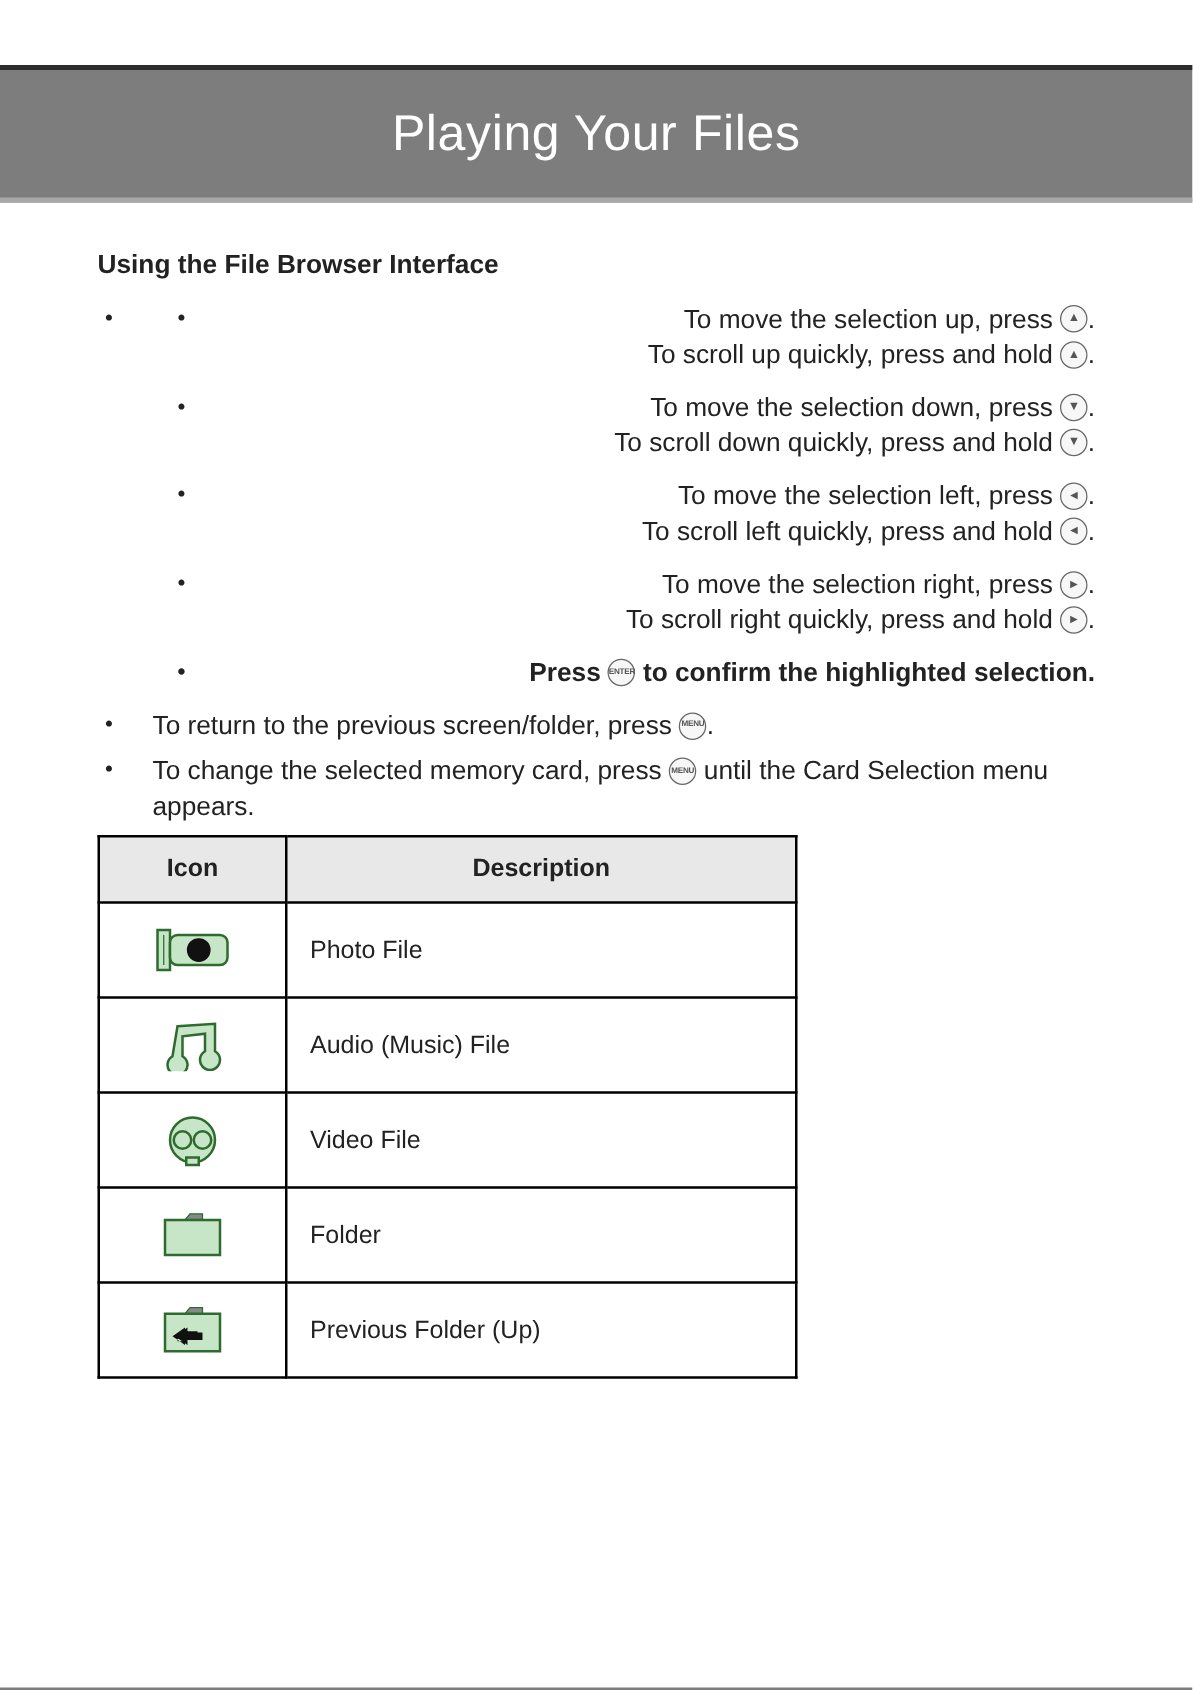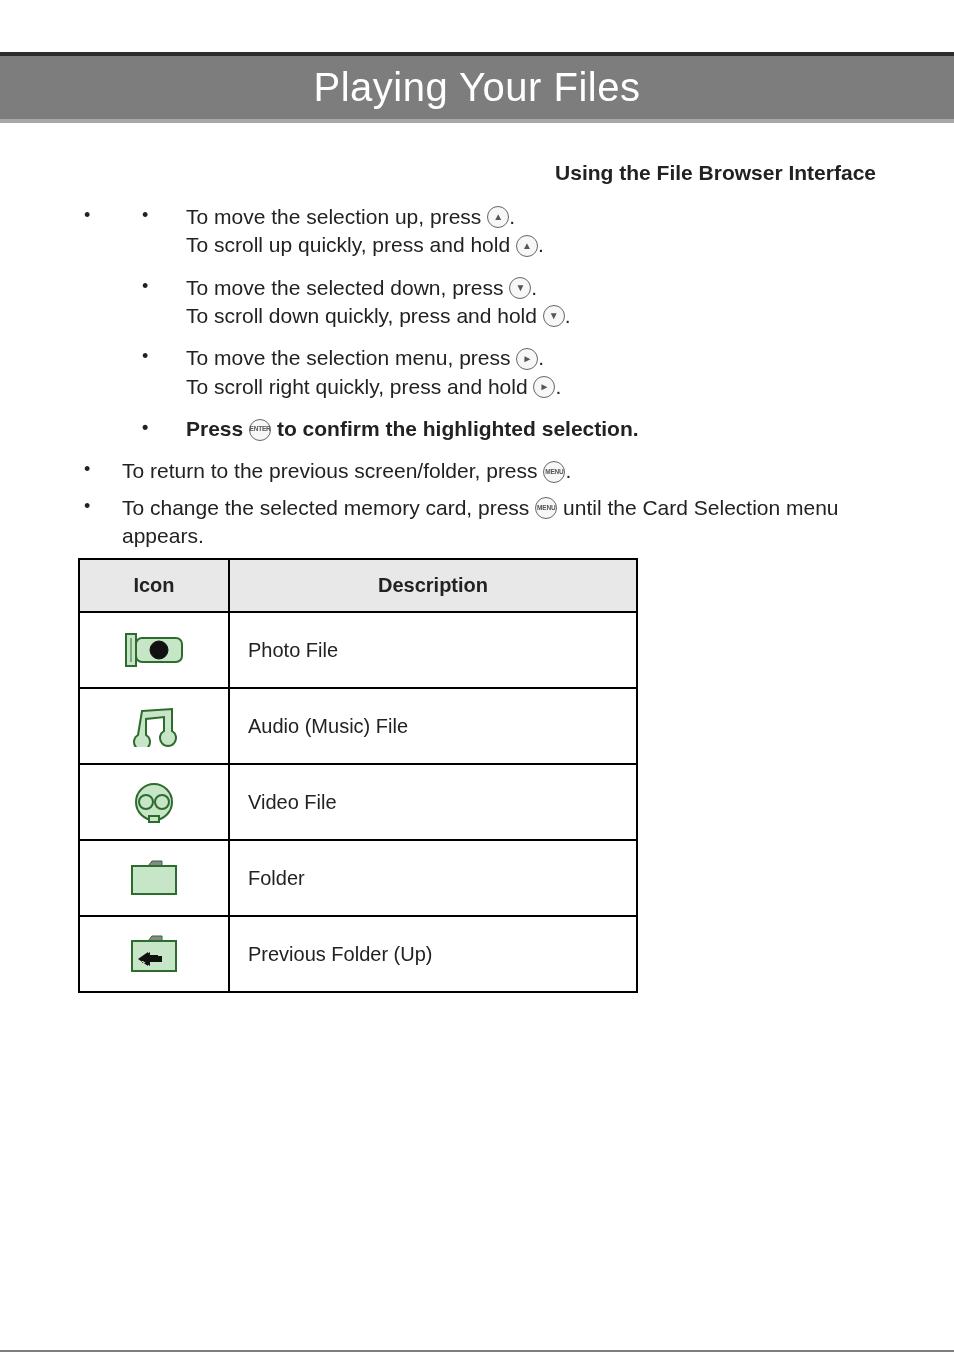--- a/index.html
+++ b/index.html
@@ -1,25 +1,25 @@
 <!DOCTYPE html>
 <html><head>
 <meta charset="utf-8">
 <style>
   * { box-sizing: border-box; margin: 0; padding: 0; }
   html, body { width: 954px; height: 1352px; font-family: Arial, Helvetica, sans-serif; background: #fff; color: #222; }
   .page { position: relative; width: 954px; height: 1352px; }
-  .banner { width: 954px; height: 71px; background: #7d7d7d; border-top: 4px solid #2c2c2c; border-bottom: 4px solid #a8a8a8; display: flex; align-items: center; justify-content: center; margin-top: 52px; }
+  .banner { width: 954px; height: 110px; background: #7d7d7d; border-top: 4px solid #2c2c2c; border-bottom: 4px solid #a8a8a8; display: flex; align-items: center; justify-content: center; margin-top: 52px; }
   .banner-title { color: #fff; font-size: 40px; font-weight: 500; letter-spacing: 0.5px; font-family: "Century Gothic", Arial, sans-serif; }
   .content { padding: 38px 78px 0 78px; }
-  .section-head { font-weight: bold; font-size: 21px; margin-bottom: 18px; text-align: right; }
+  .section-head { font-weight: bold; font-size: 21px; margin-bottom: 18px; }
   ul.top { list-style: none; padding: 0; margin: 0; }
   ul.top > li { position: relative; padding-left: 44px; font-size: 21px; line-height: 1.35; margin-bottom: 8px; }
   ul.top > li::before { content: "•"; position: absolute; left: 6px; top: 0; font-size: 18px; color: #222; }
-  ul.sub { list-style: none; padding: 0; margin: 10px 0 14px 0; }
+  ul.sub { list-style: none; padding: 0; margin: 10px 0 14px 0; text-align: right; }
   ul.sub > li { position: relative; padding-left: 64px; font-size: 21px; line-height: 1.35; margin-bottom: 14px; }
   ul.sub > li::before { content: "•"; position: absolute; left: 20px; top: 0; font-size: 18px; color: #222; }
   .btn { display: inline-flex; align-items: center; justify-content: center; width: 22px; height: 22px; border-radius: 50%; border: 1.5px solid #666; background: #f7f7f7; vertical-align: middle; font-size: 10px; color: #555; line-height: 1; position: relative; top: -1px; font-weight: bold; }
   .btn.text { font-size: 6.5px; font-weight: bold; letter-spacing: -0.2px; }
   .bold { font-weight: bold; }
   .section-head2 { font-weight: bold; font-size: 21px; margin: 40px 0 18px 0; }
   table.icons { border-collapse: collapse; width: 560px; }
   table.icons th, table.icons td { border: 2px solid #000; padding: 14px; }
   table.icons th { background: #e8e8e8; font-size: 20px; font-weight: bold; text-align: center; height: 42px; }
   table.icons td.iconcell { width: 150px; height: 76px; text-align: center; vertical-align: middle; }
@@ -41,25 +41,29 @@
     <div class="section-head">Using the File Browser Interface</div>
 
     <ul class="top">
       <li>
         <ul class="sub">
           <li>
             <span>To move the selection up, press </span><span class="btn">▲</span><span>.</span><br>
             <span>To scroll up quickly, press and hold </span><span class="btn">▲</span><span>.</span>
           </li>
           <li>
-            <span>To move the selected down, press </span><span class="btn">▼</span><span>.</span><br>
+            <span>To move the selection down, press </span><span class="btn">▼</span><span>.</span><br>
             <span>To scroll down quickly, press and hold </span><span class="btn">▼</span><span>.</span>
           </li>
           <li>
-            <span>To move the selection menu, press </span><span class="btn">►</span><span>.</span><br>
+            <span>To move the selection left, press </span><span class="btn">◄</span><span>.</span><br>
+            <span>To scroll left quickly, press and hold </span><span class="btn">◄</span><span>.</span>
+          </li>
+          <li>
+            <span>To move the selection right, press </span><span class="btn">►</span><span>.</span><br>
             <span>To scroll right quickly, press and hold </span><span class="btn">►</span><span>.</span>
           </li>
           <li class="bold">
             <span>Press </span><span class="btn text">ENTER</span><span> to confirm the highlighted selection.</span>
           </li>
         </ul>
       </li>
       <li>
         <span>To return to the previous screen/folder, press </span><span class="btn text">MENU</span><span>.</span>
       </li>

